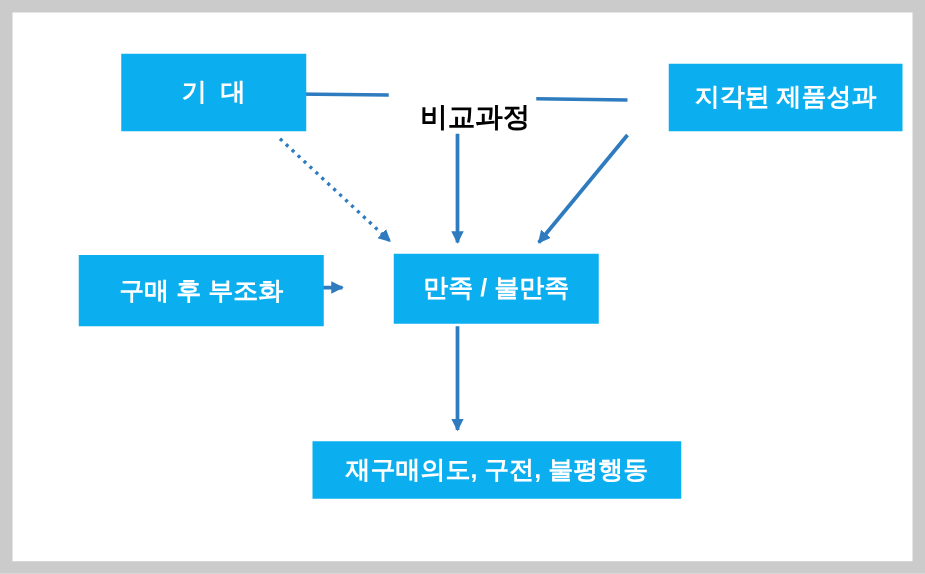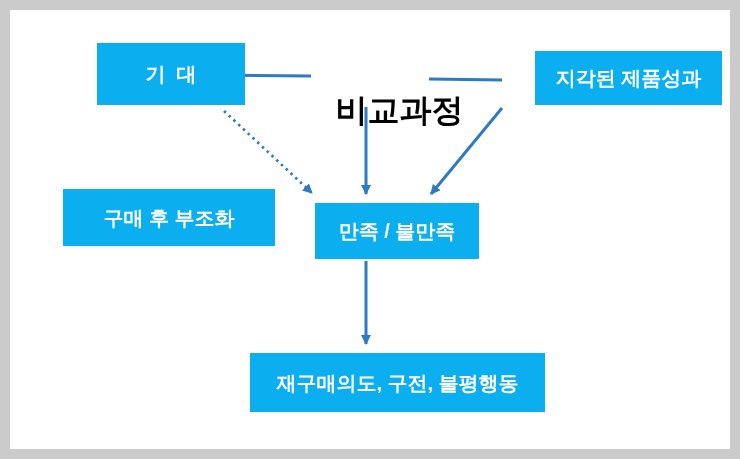--- a/index.html
+++ b/index.html
@@ -51,33 +51,33 @@
     align-items: center;
     justify-content: center;
     font-weight: bold;
     font-size: 20px;
     white-space: pre;
     line-height: 1;
     margin-left: 32px;
   }
   .node-expectation            { left: 65px;  top: 43px;  width: 148px; height: 62px; }
   .node-perceived              { left: 503px; top: 51px;  width: 187px; height: 54px; }
-  .node-dissonance             { left: 31px;  top: 189px; width: 212px; height: 57px; }
+  .node-dissonance             { left: 31px;  top: 204px; width: 196px; height: 57px; }
   .node-satisfaction           { left: 283px; top: 203px; width: 164px; height: 56px; }
-  .node-outcomes               { left: 218px; top: 353px; width: 295px; height: 59px; }
+  .node-outcomes               { left: 218px; top: 353px; width: 295px; height: 46px; }
   .center-label {
     position: absolute;
     z-index: 2;
     left: 300px;
     top: 58px;
     width: 136px;
     text-align: center;
     color: var(--center-label, #000000);
     font-weight: bold;
-    font-size: 32px;
+    font-size: 22px;
     white-space: pre;
     line-height: 1.1;
   }
 </style>
 </head>
 <body>
 
 <div class="page">
   <div class="canvas"></div>
 

